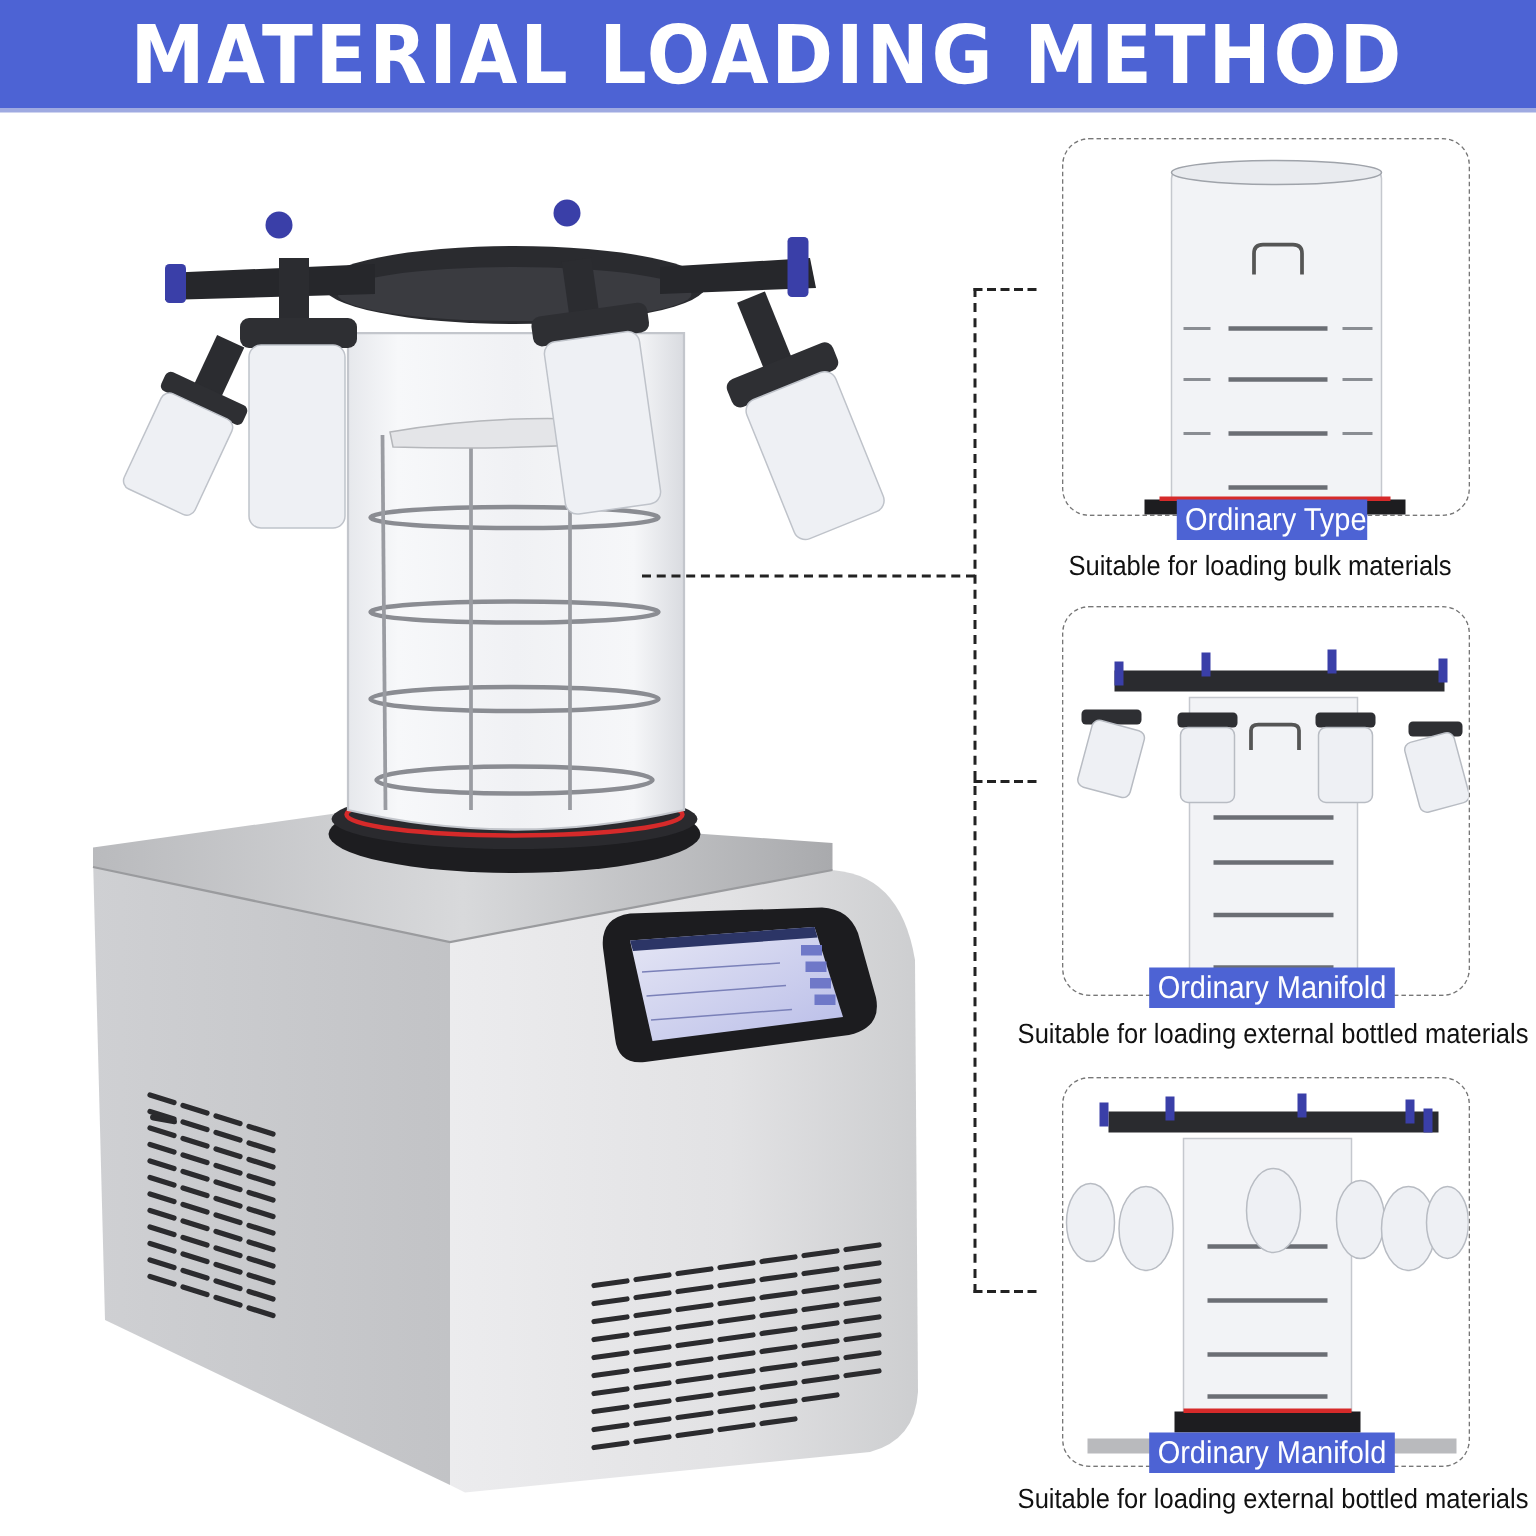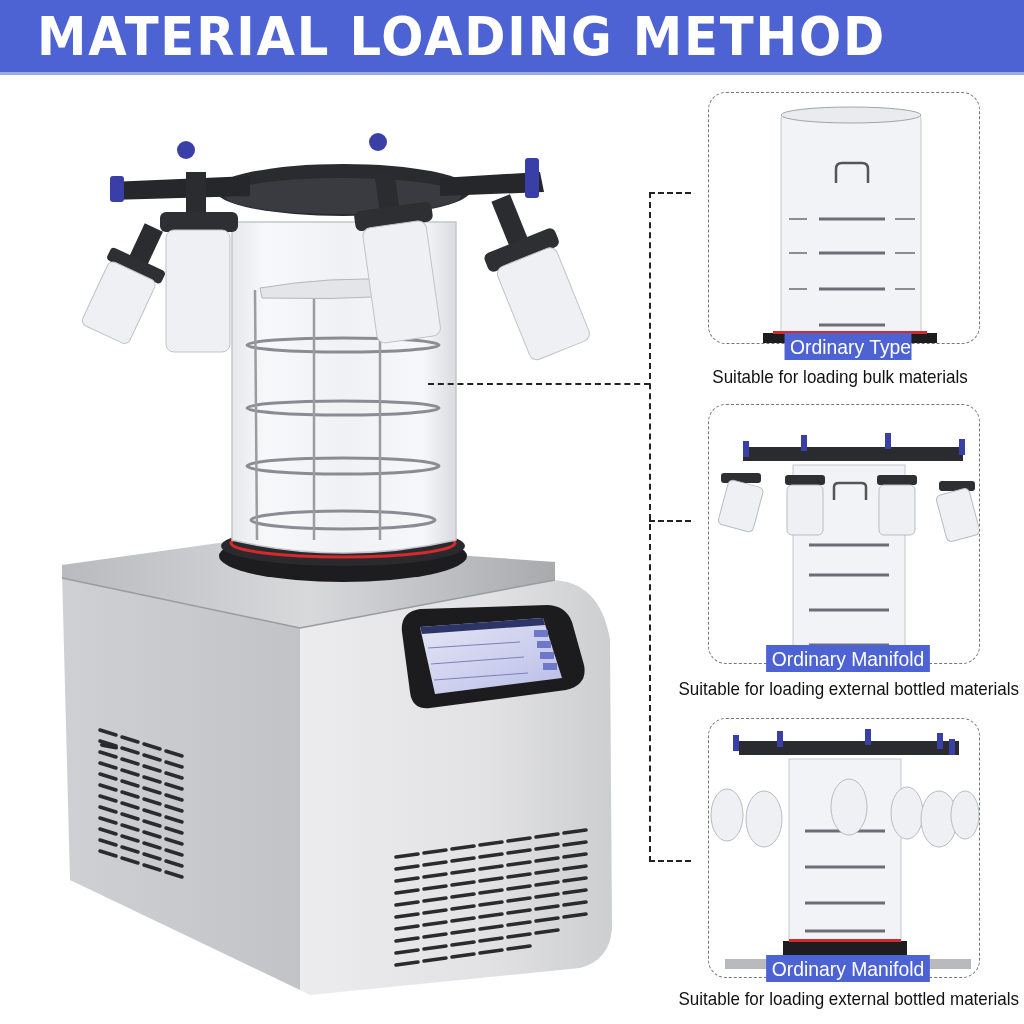--- a/index.html
+++ b/index.html
@@ -1,19 +1,19 @@
 <!DOCTYPE html>
 <html><head>
 <meta charset="utf-8">
 <style>
   * { box-sizing: border-box; margin: 0; padding: 0; }
   html, body { width: 1024px; height: 1024px; background: #ffffff; overflow: hidden; }
   body { position: relative; font-family: "Liberation Sans", "DejaVu Sans", sans-serif; }
 
-  .header { position: absolute; left: 0; top: 0; width: 1024px; height: 72px; background: #4d63d4; display: flex; align-items: center; }
+  .header { position: absolute; left: 0; top: 0; width: 1024px; height: 72px; background: #4d63d4; display: flex; align-items: center; justify-content: center; }
   .header h1 { color: #ffffff; font-family: "DejaVu Sans", sans-serif; font-weight: bold; font-size: 54px; letter-spacing: 2px; transform: scaleX(0.92); white-space: nowrap; }
   .header-line { position: absolute; left: 0; top: 72px; width: 1024px; height: 3px; background: #3f55c4; opacity: .5; }
 
   
   .machine { position: absolute; left: 0; top: 90px; width: 640px; height: 920px; }
   .dash-h { position: absolute; height: 0; border-top: 2px dashed #222; }
   .dash-v { position: absolute; width: 0; border-left: 2px dashed #222; }
 
   .panel { position: absolute; left: 708px; width: 272px; border: 1.5px dashed #777; border-radius: 18px; overflow: hidden; background: #fff; }
   .tag { position: absolute; background: #4d63d4; color: #fff; font-size: 21px; font-family: "Liberation Sans", sans-serif; text-align: center; line-height: 27px; height: 27px; padding: 0 6px; transform: scaleX(0.92); white-space: nowrap; }

